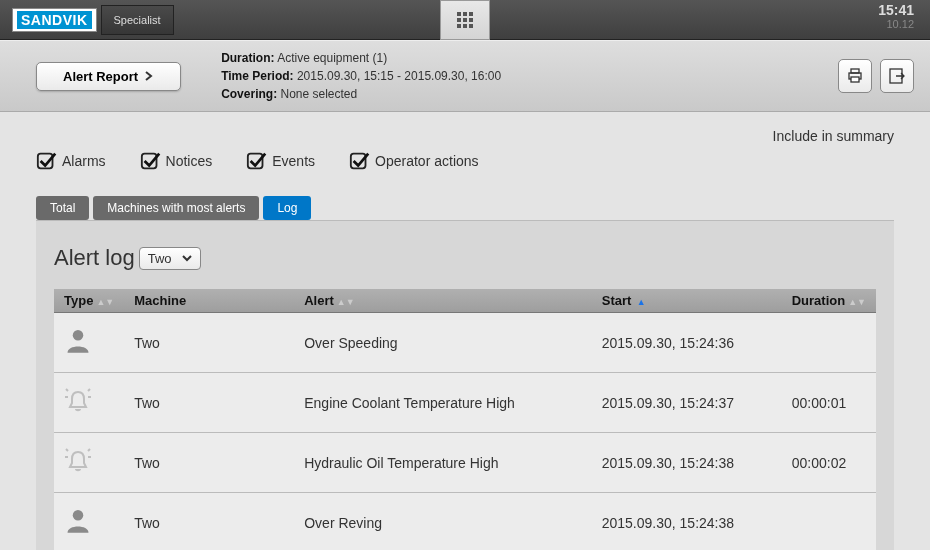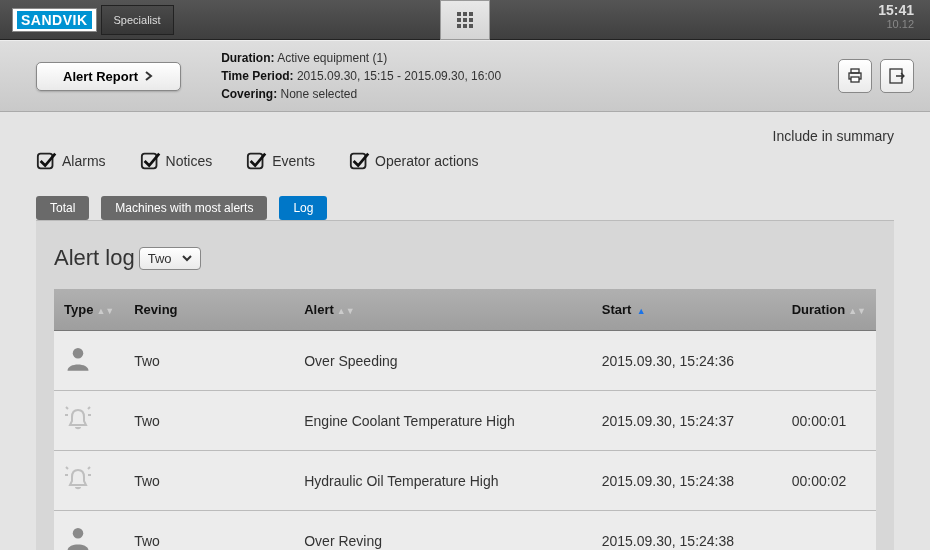--- a/index.html
+++ b/index.html
@@ -25,34 +25,34 @@
   
   
   .content { padding:16px 36px 0 36px; }
   .summary-title { font-weight:normal; font-size:14px; margin-bottom:6px;text-align:right; }
   .checks { display:flex; gap:34px; align-items:center; }
   .check { display:flex; align-items:center; gap:4px; cursor:pointer; }
   .check svg { width:22px; height:22px; }
   .check-label { font-size:14px; }
   
   
-  .tabs { margin:24px 0 0 0; display:flex; gap:12px; }
+  .tabs { margin:24px 0 0 0; display:flex; gap:4px; }
   .tab { padding:5px 14px; border-radius:3px; font-size:12px; cursor:pointer; color:#fff; }
   .tab-grey { background:#6a6a6a; }
   .tab-blue { background:#0077c8; }
   
   
   .panel { background:#d7d7d7; padding:24px 18px 0 18px; margin-top:0; border-top:1px solid #bbb;}
   .panel-header { display:flex; align-items:center; gap:4px; margin-bottom:18px; }
   .panel-title { font-size:22px; color:#333; }
   .dropdown { background:linear-gradient(#fff,#eaeaea); border:1px solid #888; border-radius:4px; padding:3px 8px; font-size:13px; display:flex; align-items:center; gap:10px; cursor:pointer; }
   
   
   table { width:100%; border-collapse:collapse; }
-  thead th { background:linear-gradient(#b0b0b0,#9e9e9e); text-align:left; padding:13px 10px; font-size:13px; color:#111; border-bottom:1px solid #777; position:relative; }
+  thead th { background:linear-gradient(#b0b0b0,#9e9e9e); text-align:left; padding:4px 10px; font-size:13px; color:#111; border-bottom:1px solid #777; position:relative; }
   thead th .sort { font-size:9px; color:#ccc; margin-left:3px; }
   thead th .sort-active { color:#1a73e8; }
   tbody td { padding:14px 10px; font-size:14px; color:#333; border-bottom:1px solid #bbb; background:#ececec; vertical-align:middle;}
   tbody tr:nth-child(even) td { background:#ececec; }
   .type-cell svg { width:28px; height:28px; }
 </style>
 </head>
 <body>
 
 <div class="topbar">
@@ -158,21 +158,21 @@
         <svg width="10" height="10" viewBox="0 0 10 10">
             <path d="M1 3 L5 7 L9 3" fill="none" stroke="#333" stroke-width="2"></path>
           </svg>
       </div>
     </div>
 
     <table>
       <thead>
         <tr>
           <th style="width:70px"><span>Type</span><span class="sort">▲▼</span></th>
-          <th style="width:170px"><span>Reving</span></th>
+          <th style="width:170px"><span>Machine</span></th>
           <th><span>Alert</span><span class="sort">▲▼</span></th>
           <th style="width:190px"><span>Start</span><span class="sort sort-active"> ▲</span></th>
           <th style="width:90px"><span>Duration</span><span class="sort">▲▼</span></th>
         </tr>
       </thead>
       <tbody id="tbody">
           <tr>
             <td class="type-cell"><svg viewBox="0 0 24 24">
                 <circle cx="12" cy="7" r="4.5" fill="#8a8a8a"></circle>
                 <path d="M3 22 C3 15 21 15 21 22 Z" fill="#8a8a8a"></path>

